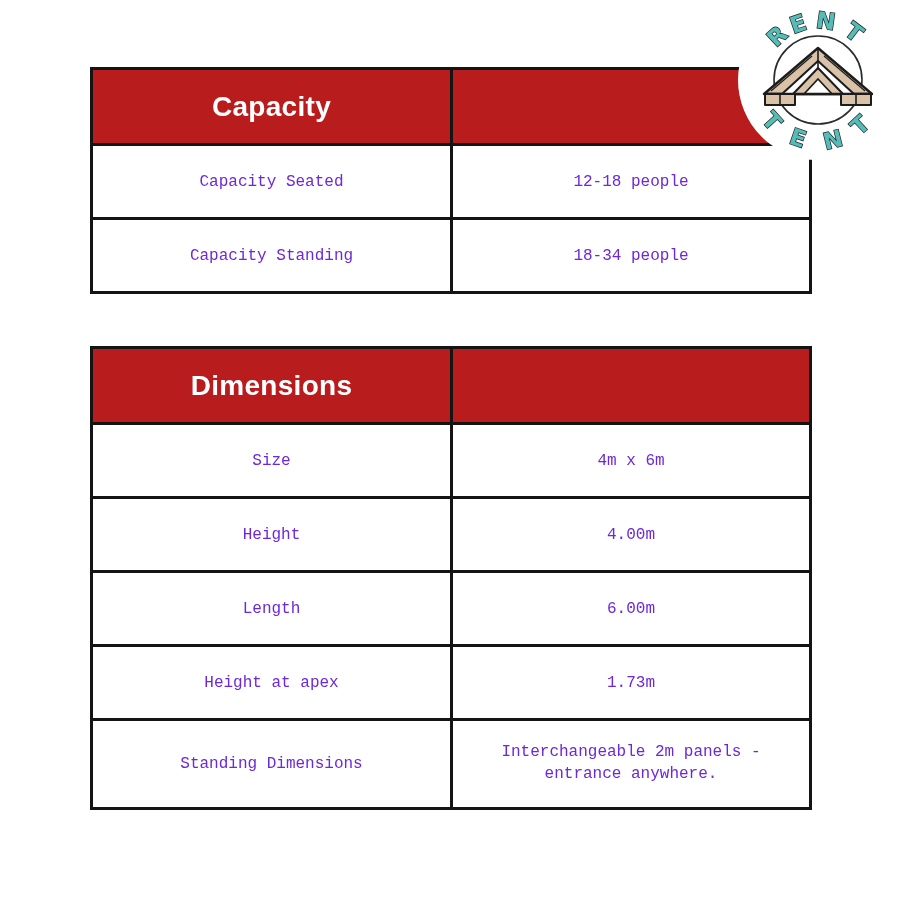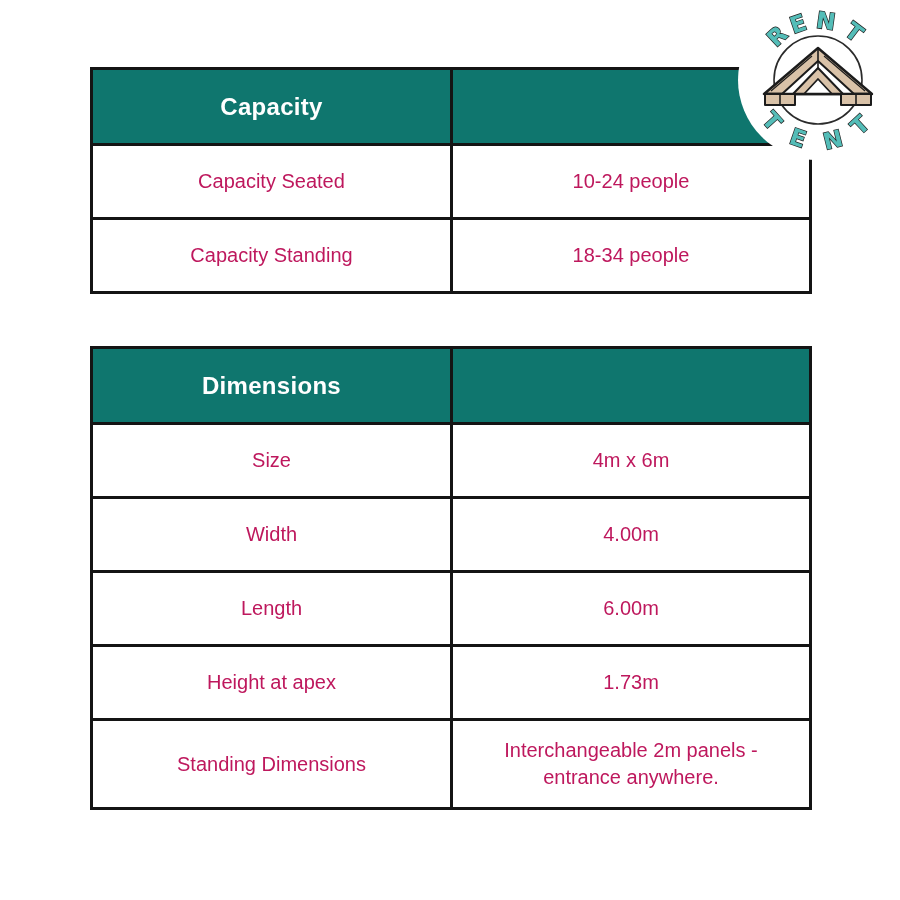--- a/index.html
+++ b/index.html
@@ -23,33 +23,34 @@
   table.spec-table td {
     border: 3px solid #141414;
     text-align: center;
     vertical-align: middle;
     padding: 0;
   }
   table.spec-table col.c1 { width: 360px; }
   table.spec-table col.c2 { width: 359px; }
   tr.header-row { height: 76px; }
   tr.header-row th {
-    background: #0f766e;
+    background: #b91c1c;
     color: #ffffff;
-    font-size: 24px;
+    font-size: 28px;
     font-weight: bold;
     letter-spacing: 0.3px;
   }
   tr.data-row { height: 74px; }
   tr.data-row.tall { height: 89px; }
   tr.data-row td {
     background: #ffffff;
-    color: #be185d;
-    font-size: 20px;
+    color: #6d28d9;
+    font-size: 16px;
     font-weight: normal;
+    font-family: Liberation Mono, monospace;
   }
   .table-capacity { top: 67px; }
   .table-dimensions { top: 346px; }
   .val-wrap {
     max-width: 310px;
     margin: 0 auto;
     line-height: 1.35;
   }
   .logo-svg {
     position: absolute;
@@ -84,21 +85,21 @@
       <tr class="header-row">
         <th>
           <span>Capacity</span>
         </th>
         <th></th>
       </tr>
     </thead>
     <tbody>
       <tr class="data-row">
         <td><span>Capacity Seated</span></td>
-        <td><span>10-24 people</span></td>
+        <td><span>12-18 people</span></td>
       </tr>
       <tr class="data-row">
         <td><span>Capacity Standing</span></td>
         <td><span>18-34 people</span></td>
       </tr>
     </tbody>
   </table>
 
   <table class="spec-table table-dimensions">
     <colgroup>
@@ -112,21 +113,21 @@
         </th>
         <th></th>
       </tr>
     </thead>
     <tbody>
       <tr class="data-row">
         <td><span>Size</span></td>
         <td><span>4m x 6m</span></td>
       </tr>
       <tr class="data-row">
-        <td><span>Width</span></td>
+        <td><span>Height</span></td>
         <td><span>4.00m</span></td>
       </tr>
       <tr class="data-row">
         <td><span>Length</span></td>
         <td><span>6.00m</span></td>
       </tr>
       <tr class="data-row">
         <td><span>Height at apex</span></td>
         <td><span>1.73m</span></td>
       </tr>

